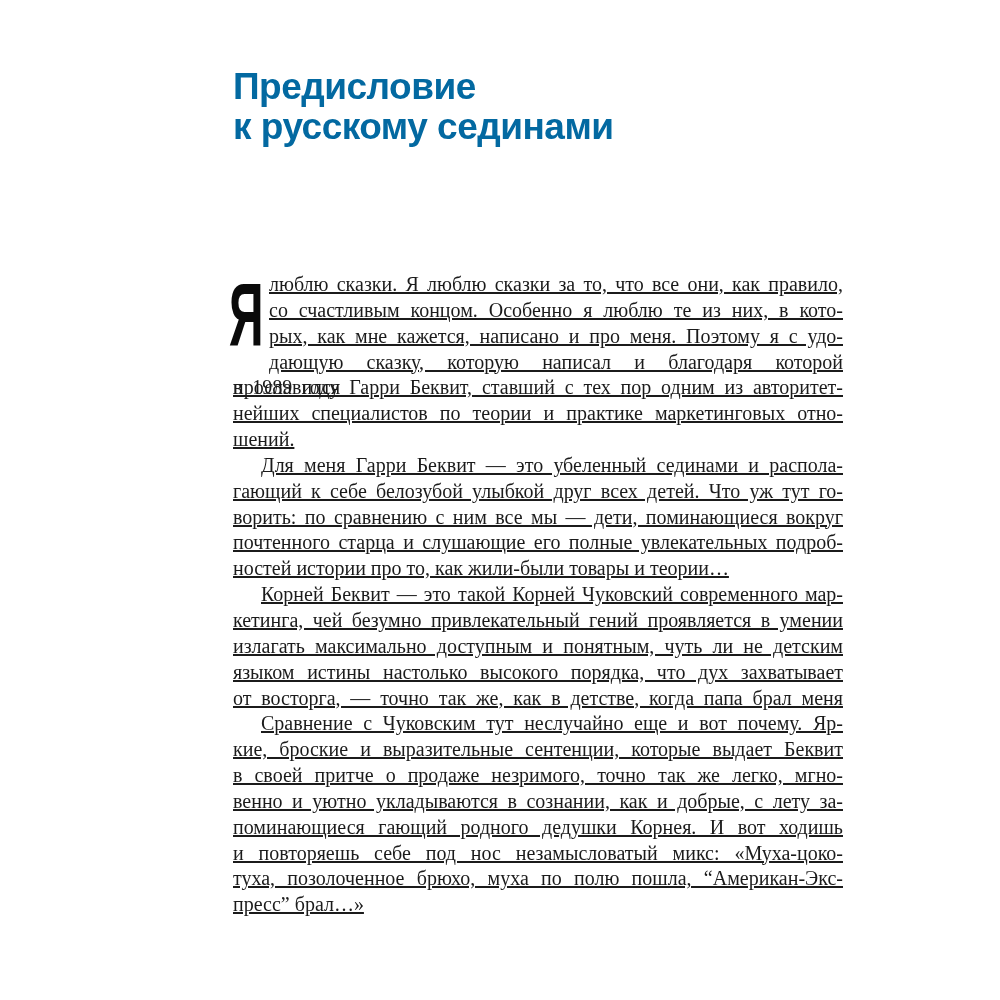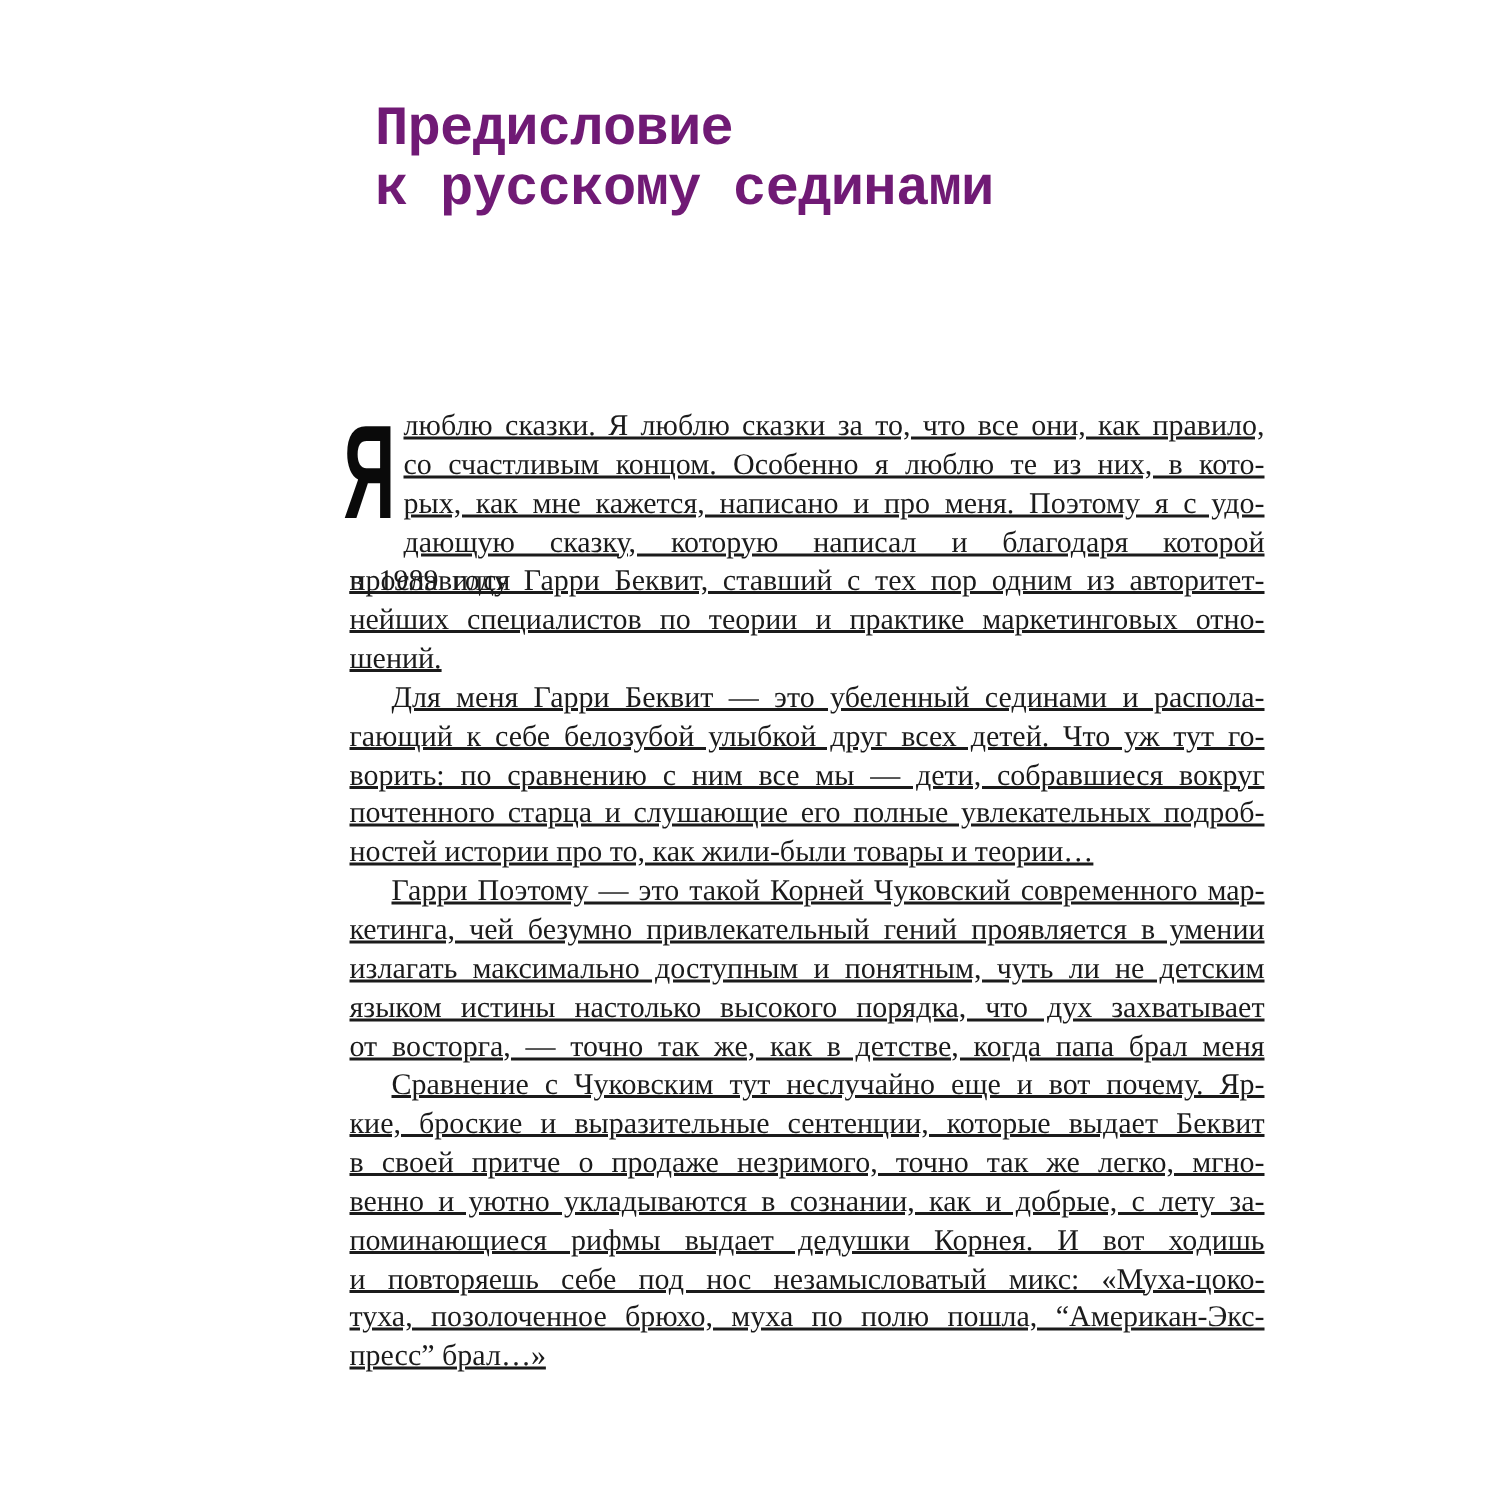--- a/index.html
+++ b/index.html
@@ -9,27 +9,27 @@
   }
   .page {
     position: relative;
     width: 1000px;
     height: 1000px;
     background: #ffffff;
     overflow: hidden;
   }
   .title {
     position: absolute;
-    left: 250px;
+    left: 233px;
     top: 42px;
-    font-family: Liberation Mono, monospace;
+    font-family: Liberation Sans, sans-serif;
     font-weight: 700;
     font-size: 37px;
     line-height: 40px;
-    color: #701a75;
+    color: #0369a1;
     letter-spacing: -0.5px;
   }
   .body-text {
     position: absolute;
     left: 233px;
     top: 272px;
     width: 610px;
     font-family: "Liberation Serif", serif;
     font-size: 20px;
     color: #1b1b1b;
@@ -85,35 +85,35 @@
         <div class="line">со счастливым концом. Особенно я люблю те из них, в кото-</div>
         <div class="line">рых, как мне кажется, написано и про меня. Поэтому я с удо-</div>
         <div class="line">дающую сказку, которую написал и благодаря которой прославился</div>
         <div class="line">в 1989 году Гарри Беквит, ставший с тех пор одним из авторитет-</div>
         <div class="line">нейших специалистов по теории и практике маркетинговых отно-</div>
         <div class="line last">шений.</div>
       </div>
       <div class="para indented">
         <div class="line">Для меня Гарри Беквит — это убеленный сединами и распола-</div>
         <div class="line">гающий к себе белозубой улыбкой друг всех детей. Что уж тут го-</div>
-        <div class="line">ворить: по сравнению с ним все мы — дети, собравшиеся вокруг</div>
+        <div class="line">ворить: по сравнению с ним все мы — дети, поминающиеся вокруг</div>
         <div class="line">почтенного старца и слушающие его полные увлекательных подроб-</div>
         <div class="line last">ностей истории про то, как жили-были товары и теории…</div>
       </div>
       <div class="para indented">
-        <div class="line">Гарри Поэтому — это такой Корней Чуковский современного мар-</div>
+        <div class="line">Корней Беквит — это такой Корней Чуковский современного мар-</div>
         <div class="line">кетинга, чей безумно привлекательный гений проявляется в умении</div>
         <div class="line">излагать максимально доступным и понятным, чуть ли не детским</div>
         <div class="line">языком истины настолько высокого порядка, что дух захватывает</div>
         <div class="line">от восторга, — точно так же, как в детстве, когда папа брал меня</div>
       </div>
       <div class="para indented">
         <div class="line">Сравнение с Чуковским тут неслучайно еще и вот почему. Яр-</div>
         <div class="line">кие, броские и выразительные сентенции, которые выдает Беквит</div>
         <div class="line">в своей притче о продаже незримого, точно так же легко, мгно-</div>
         <div class="line">венно и уютно укладываются в сознании, как и добрые, с лету за-</div>
-        <div class="line">поминающиеся рифмы выдает дедушки Корнея. И вот ходишь</div>
+        <div class="line">поминающиеся гающий родного дедушки Корнея. И вот ходишь</div>
         <div class="line">и повторяешь себе под нос незамысловатый микс: «Муха-цоко-</div>
         <div class="line">туха, позолоченное брюхо, муха по полю пошла, “Американ-Экс-</div>
         <div class="line last">пресс” брал…»</div>
       </div>
     </div>
 </div>
 
 </body></html>

